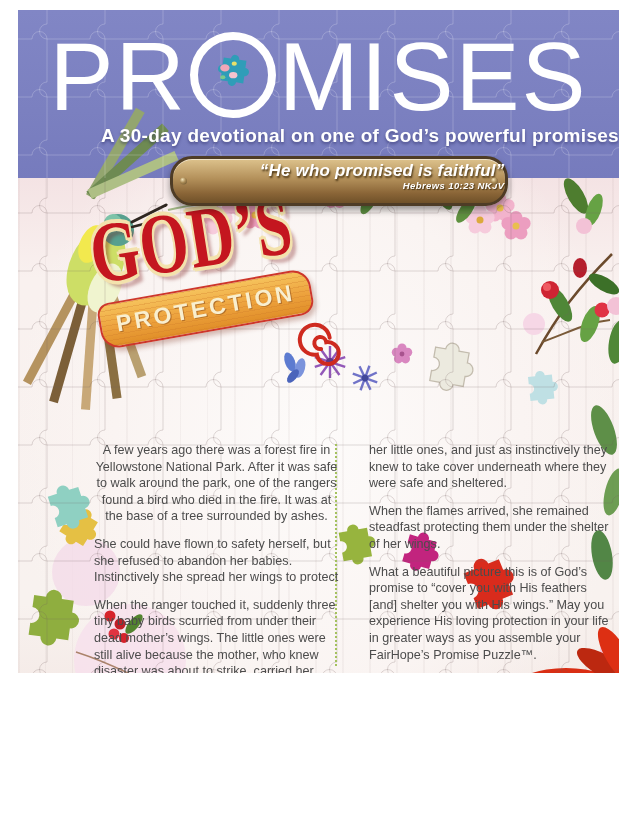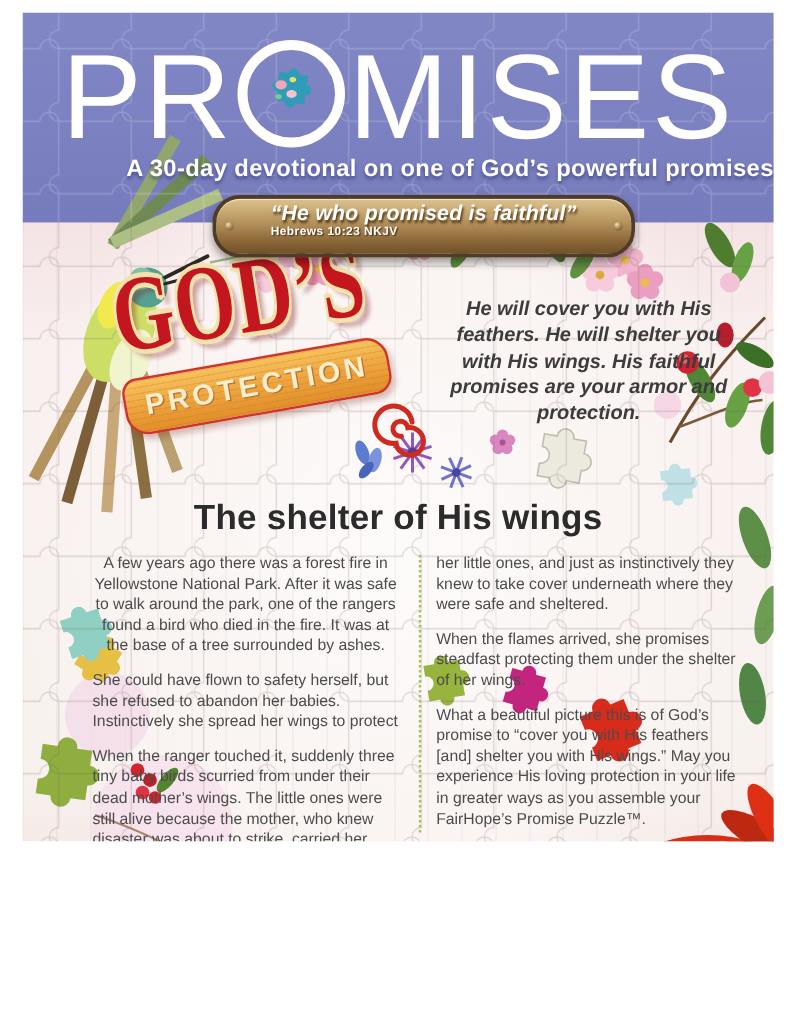--- a/index.html
+++ b/index.html
@@ -28,33 +28,33 @@
   }
   .title-o svg{position:absolute;left:6px;top:7px;}
   .subtitle{
     position:absolute;top:115px;left:0;width:100%;text-align:right;color:#fff;
     font-size:19px;font-weight:700;letter-spacing:.3px;
     text-shadow:0 2px 3px rgba(30,30,85,.5);z-index:12;
   }
   
   .plaque{
     position:absolute;top:146px;left:50%;transform:translateX(calc(-50% + 20px));
-    width:288px;height:44px;border-radius:22px;z-index:30;text-align:left;
+    width:288px;height:44px;border-radius:22px;z-index:30;text-align:right;
     background:linear-gradient(180deg,#ddc28c 0%,#b3905a 45%,#8a6537 78%,#6f5129 100%);
     border:3px solid #4e3c26;
     box-shadow:0 4px 7px rgba(0,0,0,.4), inset 0 1px 0 rgba(255,255,255,.55);
     padding-left:44px;
   }
   .plaque-quote{
     font-size:17px;font-weight:700;font-style:italic;color:#fff;margin-top:2px;
     letter-spacing:.2px;text-shadow:1px 2px 2px rgba(60,40,10,.85);
   }
   .plaque-ref{
     font-size:9.5px;font-weight:700;color:#fff;margin-top:-1px;
-    text-shadow:1px 1px 1px rgba(60,40,10,.85);letter-spacing:.4px;
+    text-shadow:1px 1px 1px rgba(60,40,10,.85);letter-spacing:.4px;font-style:italic;
   }
   .screw{position:absolute;top:50%;width:7px;height:7px;border-radius:50%;
     transform:translateY(-50%);
     background:radial-gradient(circle at 35% 30%,#f3e3b8 0%,#a98a55 45%,#5d4726 100%);}
   .screw.left{left:7px}.screw.right{right:7px}
   
   .main{
     position:absolute;left:0;top:168px;width:100%;height:627px;
     background:
       repeating-linear-gradient(90deg, rgba(120,95,95,.055) 0 1.5px, rgba(255,255,255,0) 1.5px 27px),
@@ -85,21 +85,21 @@
     position:absolute;left:334px;top:228px;width:238px;z-index:10;text-align:center;
     font-size:16px;font-weight:700;font-style:italic;color:#3c3c3c;line-height:1.3;
   }
   .verse-ref{margin-top:9px;text-align:right;padding-right:6px;font-size:15px;}
   .verse-trans{font-size:9.5px;letter-spacing:.5px;}
   
   .article-heading{
     position:absolute;top:388px;left:0;width:100%;text-align:center;z-index:10;
     font-size:28px;font-weight:700;color:#2b2b2b;letter-spacing:.2px;
   }
-  .columns{position:absolute;top:432px;left:56px;width:520px;display:flex;gap:30px;z-index:10;}
+  .columns{position:absolute;top:432px;left:76px;width:520px;display:flex;gap:30px;z-index:10;}
   .col{flex:1;font-size:12.6px;color:#4c4c4c;line-height:1.32;}
   .col p{margin:0 0 11px;}
   .col-left p:first-child{text-align:center;}
   .divider{position:absolute;left:317px;top:434px;height:222px;width:0;
     border-left:2px dotted #a4c25e;z-index:9;}
   
   .item-code{position:absolute;left:56px;top:766px;z-index:12;
     font-size:10px;font-weight:700;color:#3e3e38;letter-spacing:.4px;}
   .brand-logo{position:absolute;right:8px;top:714px;width:196px;z-index:12;
     text-align:center;color:#fff;}
@@ -415,34 +415,32 @@
     <div class="plaque-quote">“He who promised is faithful”</div>
     <div class="plaque-ref">Hebrews 10:23 NKJV</div>
   </div>
 
   <div class="hero-logo">
     <div class="gods">GOD’S</div><br>
     <div class="ribbon">PROTECTION</div>
   </div>
 
   <div class="verse">
-    <span>He will cover you with His feathers. He will shelter you with His wings. His faithful promises are your armor and protection.</span>
-  </div>
-
-  <div class="article-heading">The shelter of His wings</div>
+  </div>
+
   <div class="divider"></div>
   <div class="columns">
     <div class="col col-left">
       <p>A few years ago there was a forest fire in Yellowstone National Park. After it was safe to walk around the park, one of the rangers found a bird who died in the fire. It was at the base of a tree surrounded by ashes.</p>
       <p>She could have flown to safety herself, but she refused to abandon her babies. Instinctively she spread her wings to protect</p>
       <p>When the ranger touched it, suddenly three tiny baby birds scurried from under their dead mother’s wings. The little ones were still alive because the mother, who knew disaster was about to strike, carried her little ones to the base of the tree and gathered them under her wings.</p>
     </div>
     <div class="col col-right">
       <p>her little ones, and just as instinctively they knew to take cover underneath where they were safe and sheltered.</p>
-      <p>When the flames arrived, she promises steadfast protecting them under the shelter of her wings.</p>
+      <p>When the flames arrived, she remained steadfast protecting them under the shelter of her wings.</p>
       <p>What a beautiful picture this is of God’s promise to “cover you with His feathers [and] shelter you with His wings.” May you experience His loving protection in your life in greater ways as you assemble your FairHope’s Promise Puzzle™.</p>
     </div>
   </div>
 
   <div class="item-code">FPP-1-GP10</div>
 
   <div class="brand-logo">
     <div class="brand-top">
       <span class="brand-dash"></span>
       <span>FairHope’s</span>

